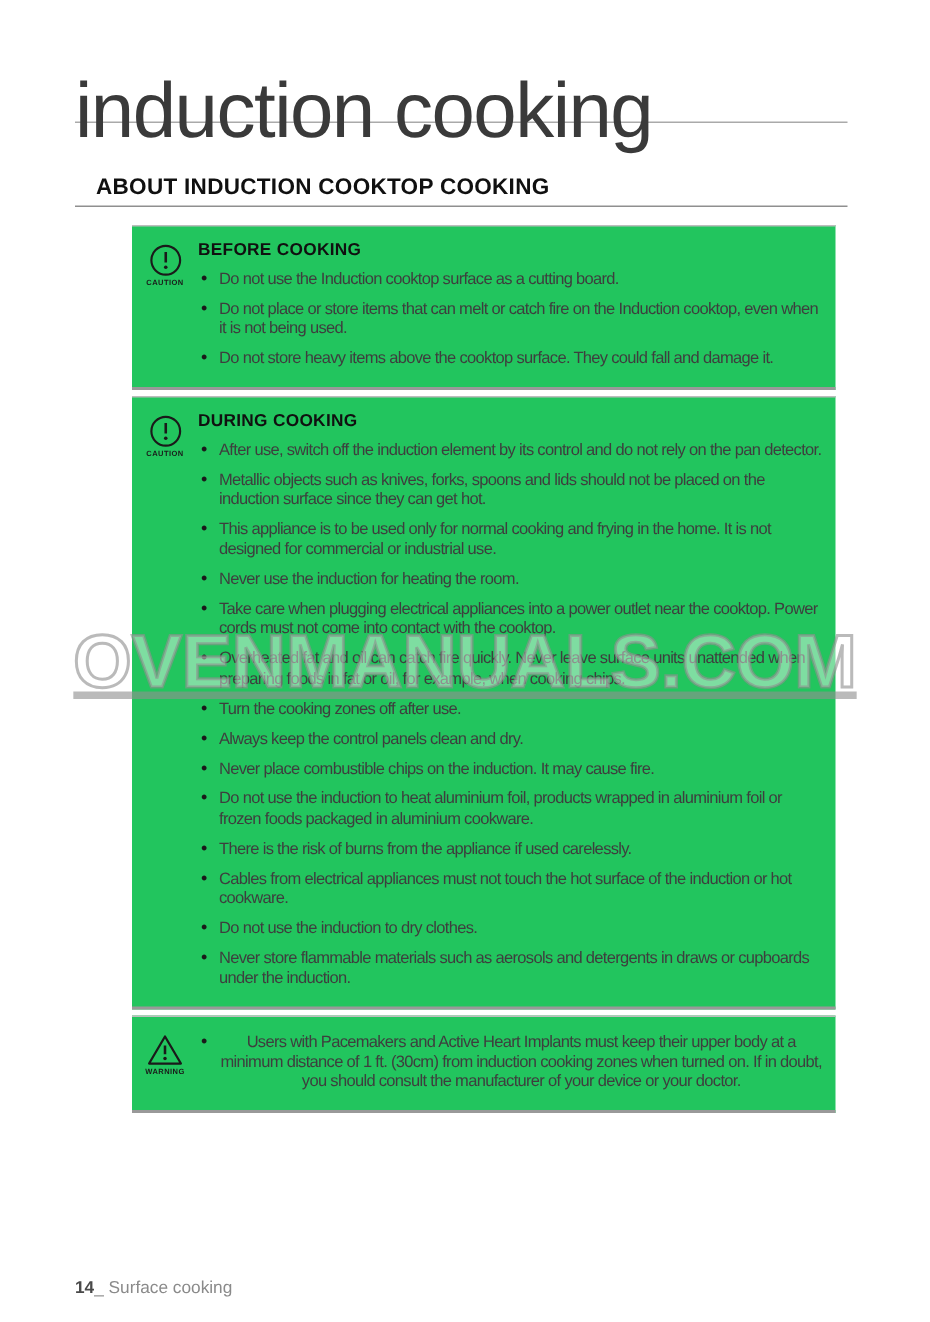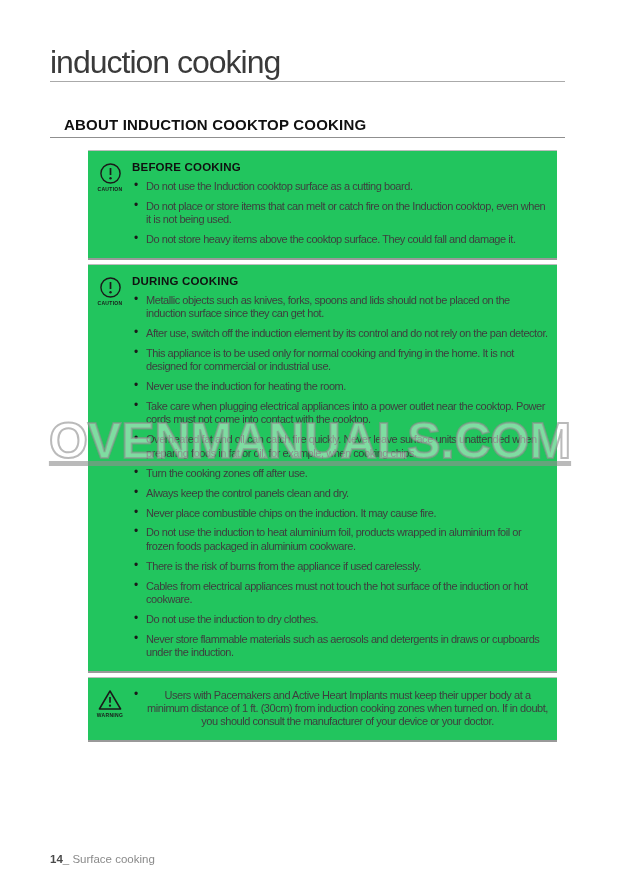--- a/index.html
+++ b/index.html
@@ -11,21 +11,21 @@
     overflow: hidden;
     font-family: "Liberation Sans", "DejaVu Sans", sans-serif;
   }
 
   
   .chapter-title {
     position: absolute;
     left: 50px;
     top: 44px;
     margin: 0;
-    font-size: 32px;
+    font-size: 52px;
     font-weight: 200;
     letter-spacing: -1px;
     color: #3a3a3a;
     z-index: 2;
   }
   .chapter-rule {
     position: absolute;
     left: 50px;
     right: 55px;
     top: 81px;
@@ -187,22 +187,22 @@
         <svg width="23" height="23" viewBox="0 0 24 24">
           <circle cx="12" cy="12" r="10" fill="none" stroke="#1a1a1a" stroke-width="1.5"></circle>
           <line x1="12" y1="6.3" x2="12" y2="13.6" stroke="#1a1a1a" stroke-width="1.8"></line>
           <circle cx="12" cy="16.9" r="1.25" fill="#1a1a1a"></circle>
         </svg>
         <div class="icon-caption">CAUTION</div>
       </div>
       <div class="content-col">
         <div class="box-title">DURING COOKING</div>
         <ul class="bullets">
+          <li>After use, switch off the induction element by its control and do not rely on the pan detector.</li>
           <li>Metallic objects such as knives, forks, spoons and lids should not be placed on the induction surface since they can get hot.</li>
-          <li>After use, switch off the induction element by its control and do not rely on the pan detector.</li>
           <li>This appliance is to be used only for normal cooking and frying in the home. It is not designed for commercial or industrial use.</li>
           <li>Never use the induction for heating the room.</li>
           <li>Take care when plugging electrical appliances into a power outlet near the cooktop. Power cords must not come into contact with the cooktop.</li>
           <li>Overheated fat and oil can catch fire quickly. Never leave surface units unattended when preparing foods in fat or oil, for example, when cooking chips.</li>
           <li>Turn the cooking zones off after use.</li>
           <li>Always keep the control panels clean and dry.</li>
           <li>Never place combustible chips on the induction. It may cause fire.</li>
           <li>Do not use the induction to heat aluminium foil, products wrapped in aluminium foil or frozen foods packaged in aluminium cookware.</li>
           <li>There is the risk of burns from the appliance if used carelessly.</li>
           <li>Cables from electrical appliances must not touch the hot surface of the induction or hot cookware.</li>

